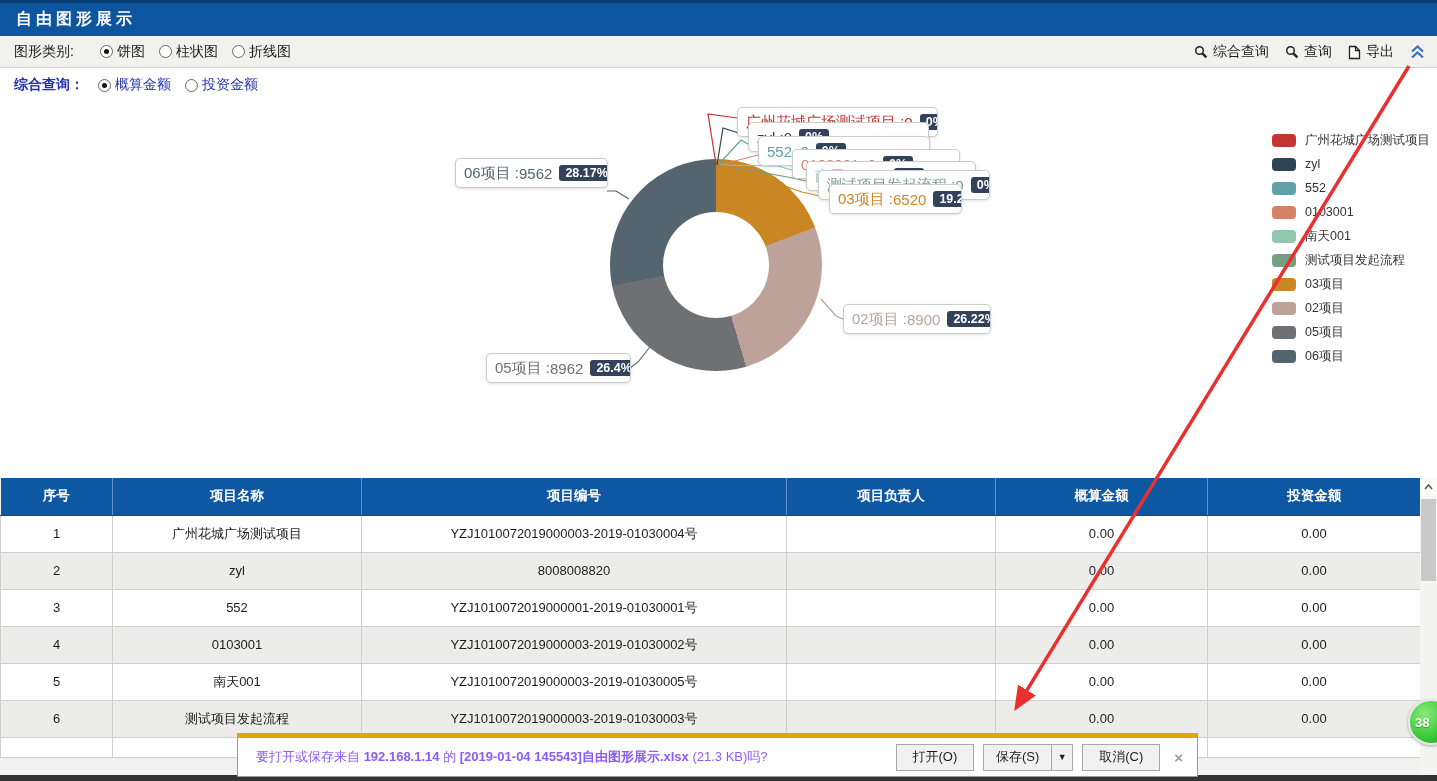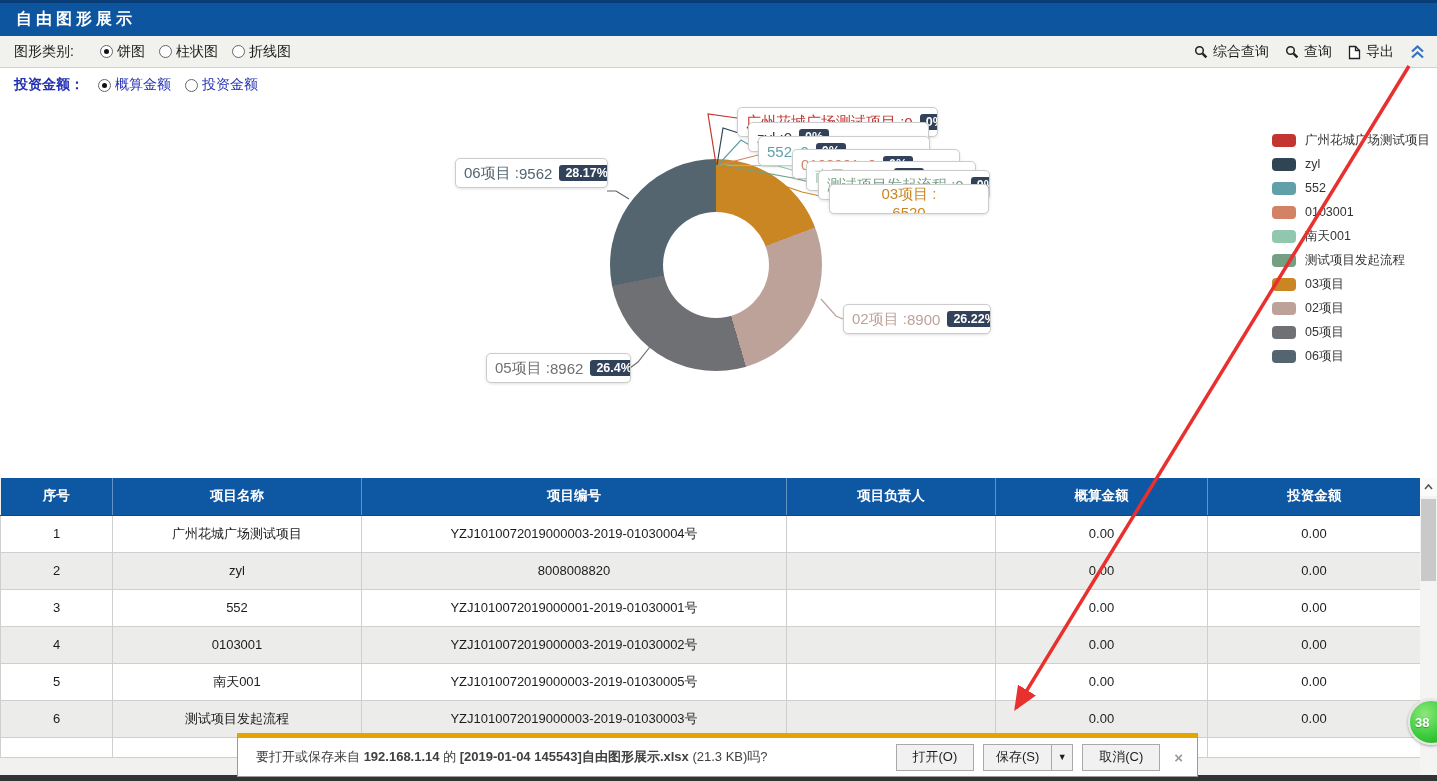--- a/index.html
+++ b/index.html
@@ -50,21 +50,21 @@
   
   #vscroll{position:absolute;left:1420px;top:478px;width:17px;height:297px;background:#f4f4f2;z-index:11;}
   #vscroll .sb-btn{position:absolute;left:0;top:0;width:17px;height:18px;background:#fbfbfa;display:flex;align-items:center;justify-content:center;cursor:pointer;}
   #vscroll .sb-thumb{position:absolute;left:1px;top:21px;width:15px;height:82px;background:#c9c9c9;cursor:pointer;}
 
   
   #bottom-strip{position:absolute;left:0;top:775px;width:100%;height:6px;background:#333;z-index:12;}
 
   
   #download-bar{position:absolute;left:237px;top:733px;width:961px;height:44px;background:#fff;border:1px solid #9a9a9a;border-top:5px solid #e7a400;z-index:40;display:flex;align-items:center;padding:0 14px 0 18px;}
-  #download-bar .msg{flex:1;font-size:13px;color:#404040;white-space:nowrap;overflow:hidden;}
+  #download-bar .msg{flex:1;font-size:13px;color:#8b5cf6;white-space:nowrap;overflow:hidden;}
   #download-bar .msg b{font-weight:bold;}
   .dl-btn{height:27px;min-width:78px;background:#f1f1f1;border:1px solid #a9a9a9;font-size:13px;color:#1c1c1c;display:inline-flex;align-items:center;justify-content:center;padding:0 12px;cursor:pointer;}
   .dl-split{display:inline-flex;margin-left:9px;}
   .dl-split .dl-btn{min-width:66px;}
   .dl-split .dl-drop{min-width:22px;width:22px;padding:0;margin-left:-1px;font-size:9px;}
   #dl-open{margin-left:10px;}
   #dl-cancel{margin-left:9px;}
   #dl-close{margin-left:14px;color:#9a9a9a;font-size:15px;font-weight:bold;cursor:pointer;line-height:1;}
 
   
@@ -132,21 +132,21 @@
             <svg width="15" height="14" viewBox="0 0 15 14">
               <polyline points="2,6.5 7.5,1.5 13,6.5" fill="none" stroke="#3a70c0" stroke-width="2.2"></polyline>
               <polyline points="2,12.5 7.5,7.5 13,12.5" fill="none" stroke="#3a70c0" stroke-width="2.2"></polyline>
             </svg>
           </span>
         </span>
       </span>
   </div>
 
   <div class="fieldrow">
-    <span class="fld-label">投资金额：</span>
+    <span class="fld-label">综合查询：</span>
     <span class="radio-group" id="field-group">
         <span class="radio-item">
           <span class="radio-dot checked"></span>
           <span class="rlabel" style="color: rgb(35, 48, 179);">概算金额</span>
         </span>
         <span class="radio-item">
           <span class="radio-dot"></span>
           <span class="rlabel" style="color: rgb(35, 48, 179);">投资金额</span>
         </span>
       </span>
@@ -190,21 +190,21 @@
         <div class="callout" style="left: 806px; top: 59px; width: 170px; z-index: 8;">
           <span class="cname" style="color: rgb(145, 199, 174);">南天001 : </span>
           <span class="cval" style="color: rgb(145, 199, 174);">0</span>
           <span class="cbadge">0%</span>
         </div>
         <div class="callout" style="left: 818px; top: 68px; width: 172px; z-index: 9;">
           <span class="cname" style="color: rgb(116, 159, 131);">测试项目发起流程 : </span>
           <span class="cval" style="color: rgb(116, 159, 131);">0</span>
           <span class="cbadge">0%</span>
         </div>
-        <div class="callout" style="left: 829px; top: 82px; width: 160px; z-index: 10; flex-direction: column;">
+        <div class="callout" style="left: 829px; top: 82px; width: 133px; z-index: 10;">
           <span class="cname" style="color: rgb(202, 134, 34);">03项目 : </span>
           <span class="cval" style="color: rgb(202, 134, 34);">6520</span>
           <span class="cbadge">19.21%</span>
         </div>
         <div class="callout" style="left: 843px; top: 202px; width: 148px; z-index: 11;">
           <span class="cname" style="color: rgb(189, 162, 154);">02项目 : </span>
           <span class="cval" style="color: rgb(189, 162, 154);">8900</span>
           <span class="cbadge">26.22%</span>
         </div>
         <div class="callout" style="left: 486px; top: 251px; width: 145px; z-index: 12;">

